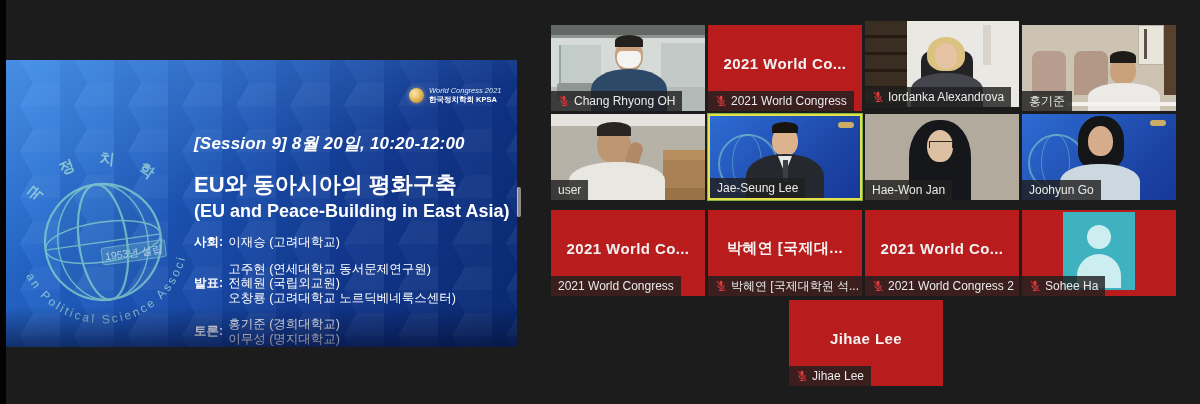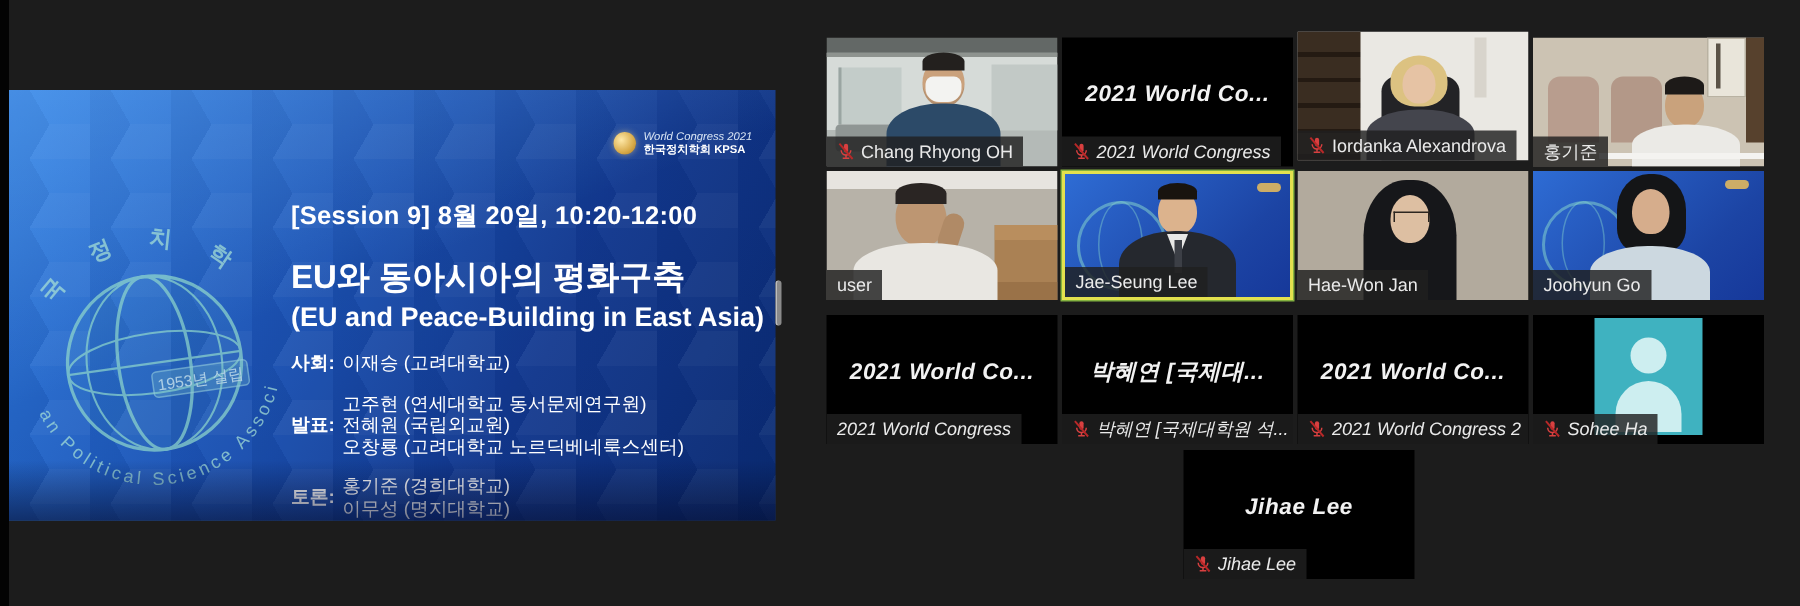--- a/index.html
+++ b/index.html
@@ -17,21 +17,21 @@
   .slide::after{content:"";position:absolute;left:0;right:0;bottom:0;height:40px;
       background:linear-gradient(rgba(4,10,40,0),rgba(4,10,40,.55));}
   .badge{position:absolute;left:403px;top:26px;display:flex;align-items:center;gap:5px;}
   .coin{width:15px;height:15px;border-radius:50%;
       background:radial-gradient(circle at 35% 35%,#ffe9a8,#d9ab4a 60%,#a87820);
       box-shadow:0 0 4px rgba(255,220,140,.5);}
   .badge-lines{display:flex;flex-direction:column;line-height:9px;}
   .badge-l1{font-size:7.5px;color:#d9e6f5;font-style:italic;}
   .badge-l2{font-size:7.5px;color:#fff;font-weight:bold;}
   .slide-text{position:absolute;left:188px;top:72px;width:318px;}
-  .session{font-size:17px;font-weight:bold;margin:0 0 15px 0;letter-spacing:.2px;}
+  .session{font-size:17px;font-weight:bold;margin:0 0 15px 0;letter-spacing:.2px;font-style:italic;}
   .title-ko{font-size:22px;font-weight:bold;margin:0;}
   .title-en{font-size:18px;font-weight:bold;margin:1px 0 13px 0;}
   .meta{font-size:12.5px;line-height:14.5px;}
   .meta-row{display:flex;margin-bottom:12px;align-items:center;}
   .meta-label{font-weight:bold;margin-right:5px;white-space:nowrap;}
   .meta-vals div{white-space:nowrap;}
   .emblem{position:absolute;left:2px;top:84px;opacity:.9;}
 
   
   .handle{position:absolute;left:517px;top:187px;width:4px;height:30px;border-radius:2px;
@@ -61,21 +61,21 @@
   .p9{left:551px;top:210px;} .p10{left:708px;top:210px;}.p11{left:865px;top:210px;}.p12{left:1022px;top:210px;}
   .p13{left:789px;top:300px;}
 
   
   .sc-office{background:linear-gradient(#636866 0 12%,#d6dbd8 12% 72%,#b4bab7 72% 100%);}
   .sc-book{background:#eae8e3;}
   .sc-hanok{background:#ccc3b3;}
   .sc-bed{background:linear-gradient(#e7e4df 0 14%,#b7b2a8 14% 100%);}
   .sc-kpsa{background:linear-gradient(135deg,#2e6cd4 0%,#1c44a4 70%,#16389a 100%);}
   .sc-wall{background:#b2aa9d;}
-  .sc-dark{background:#000000;font-style:italic;}
+  .sc-dark{background:#b91c1c;}
   .avatar-box{position:absolute;left:41px;top:2px;width:72px;height:78px;background:#3fb2c0;}
   .avatar-box .a-head{position:absolute;left:24px;top:13px;width:24px;height:24px;border-radius:50%;background:#cdeef0;}
   .avatar-box .a-body{position:absolute;left:14px;top:42px;width:44px;height:34px;border-radius:22px 22px 0 0;background:#cdeef0;}
 </style>
 </head>
 <body>
 
 <div class="stage">
   <div class="left-strip"></div>
 

